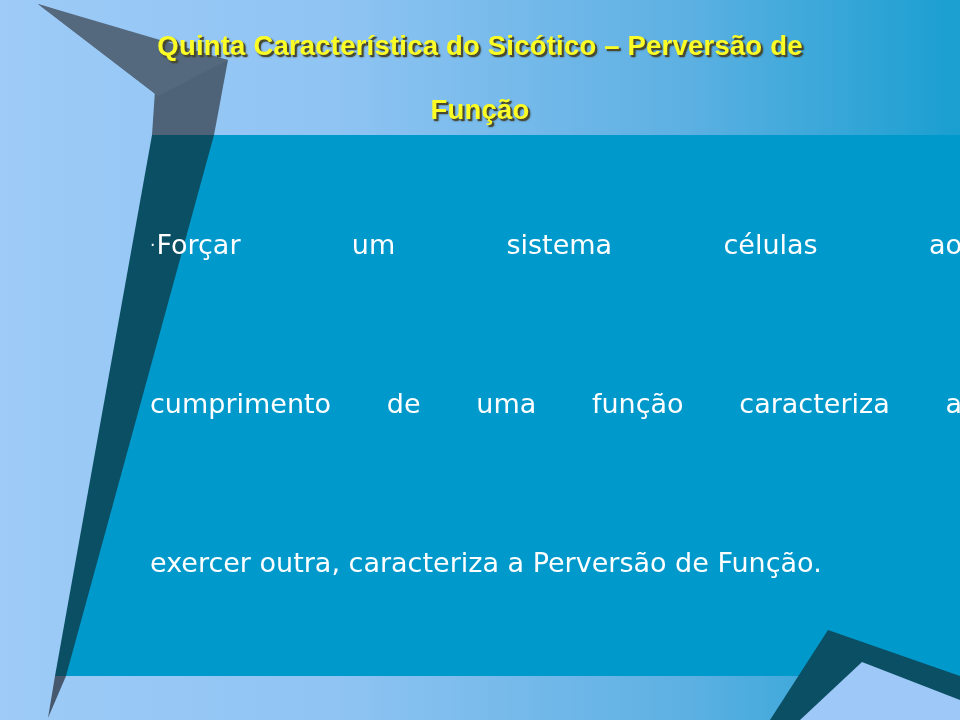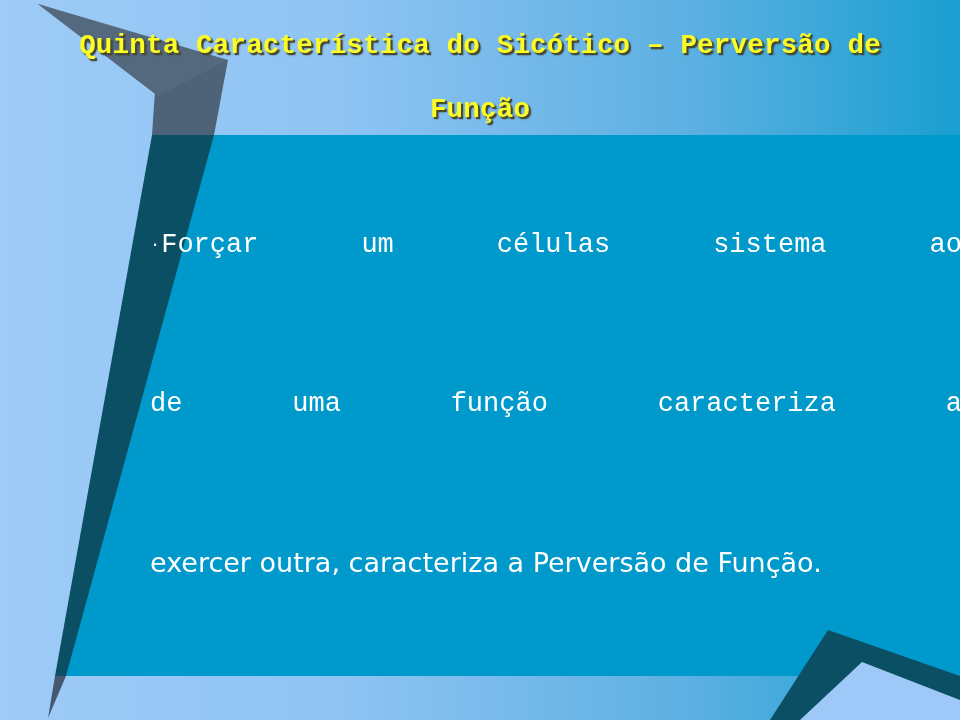--- a/index.html
+++ b/index.html
@@ -32,21 +32,21 @@
   .title-block {
     position: absolute;
     left: 0;
     top: 14px;
     width: 960px;
     text-align: center;
     z-index: 6;
   }
 
   .title-line {
-    font-family: Liberation Mono, monospace;
+    font-family: Liberation Sans, sans-serif;
     font-weight: bold;
     font-size: 27.5px;
     line-height: 64px;
     color: #fdfd26;
     letter-spacing: 0.2px;
     text-shadow:
        2px 2px 0 #4a4a30,
        2px 2px 2px rgba(30,30,20,0.75);
     white-space: nowrap;
   }
@@ -80,21 +80,21 @@
 
   .line-gap-1 { height: 125px; }
   .line-gap-2 { height: 125px; }
 
   .bullet-dot {
     font-size: 17px;
     vertical-align: 0.18em;
     margin-right: 1px;
   }
 
-  .word { display: inline-block; font-family: Liberation Mono, monospace; }
+  .word { display: inline-block; }
 </style>
 </head>
 <body>
 
 <div class="slide">
 
   <svg class="deco" viewBox="0 0 960 720" width="960" height="720" xmlns="http://www.w3.org/2000/svg">
 
     <polygon points="163,135 960,135 960,676 62,676" fill="#0099cc"></polygon>
 
@@ -113,28 +113,29 @@
   <div class="title-block">
     <div class="title-line">Quinta Característica do Sicótico – Perversão de</div>
     <div class="title-line">Função</div>
   </div>
 
   <div class="body-block">
 
     <div class="body-line justified">
       <span class="word"><span class="bullet-dot">·</span><span>Forçar</span></span>
       <span class="word">um</span>
+      <span class="word">sistema</span>
       <span class="word">células</span>
-      <span class="word">sistema</span>
       <span class="word">ao</span>
     </div>
 
     <div class="line-gap-1"></div>
 
     <div class="body-line justified">
+      <span class="word">cumprimento</span>
       <span class="word">de</span>
       <span class="word">uma</span>
       <span class="word">função</span>
       <span class="word">caracteriza</span>
       <span class="word">a</span>
     </div>
 
     <div class="line-gap-2"></div>
 
     <div class="body-line plain">exercer outra, caracteriza a Perversão de Função.</div>

